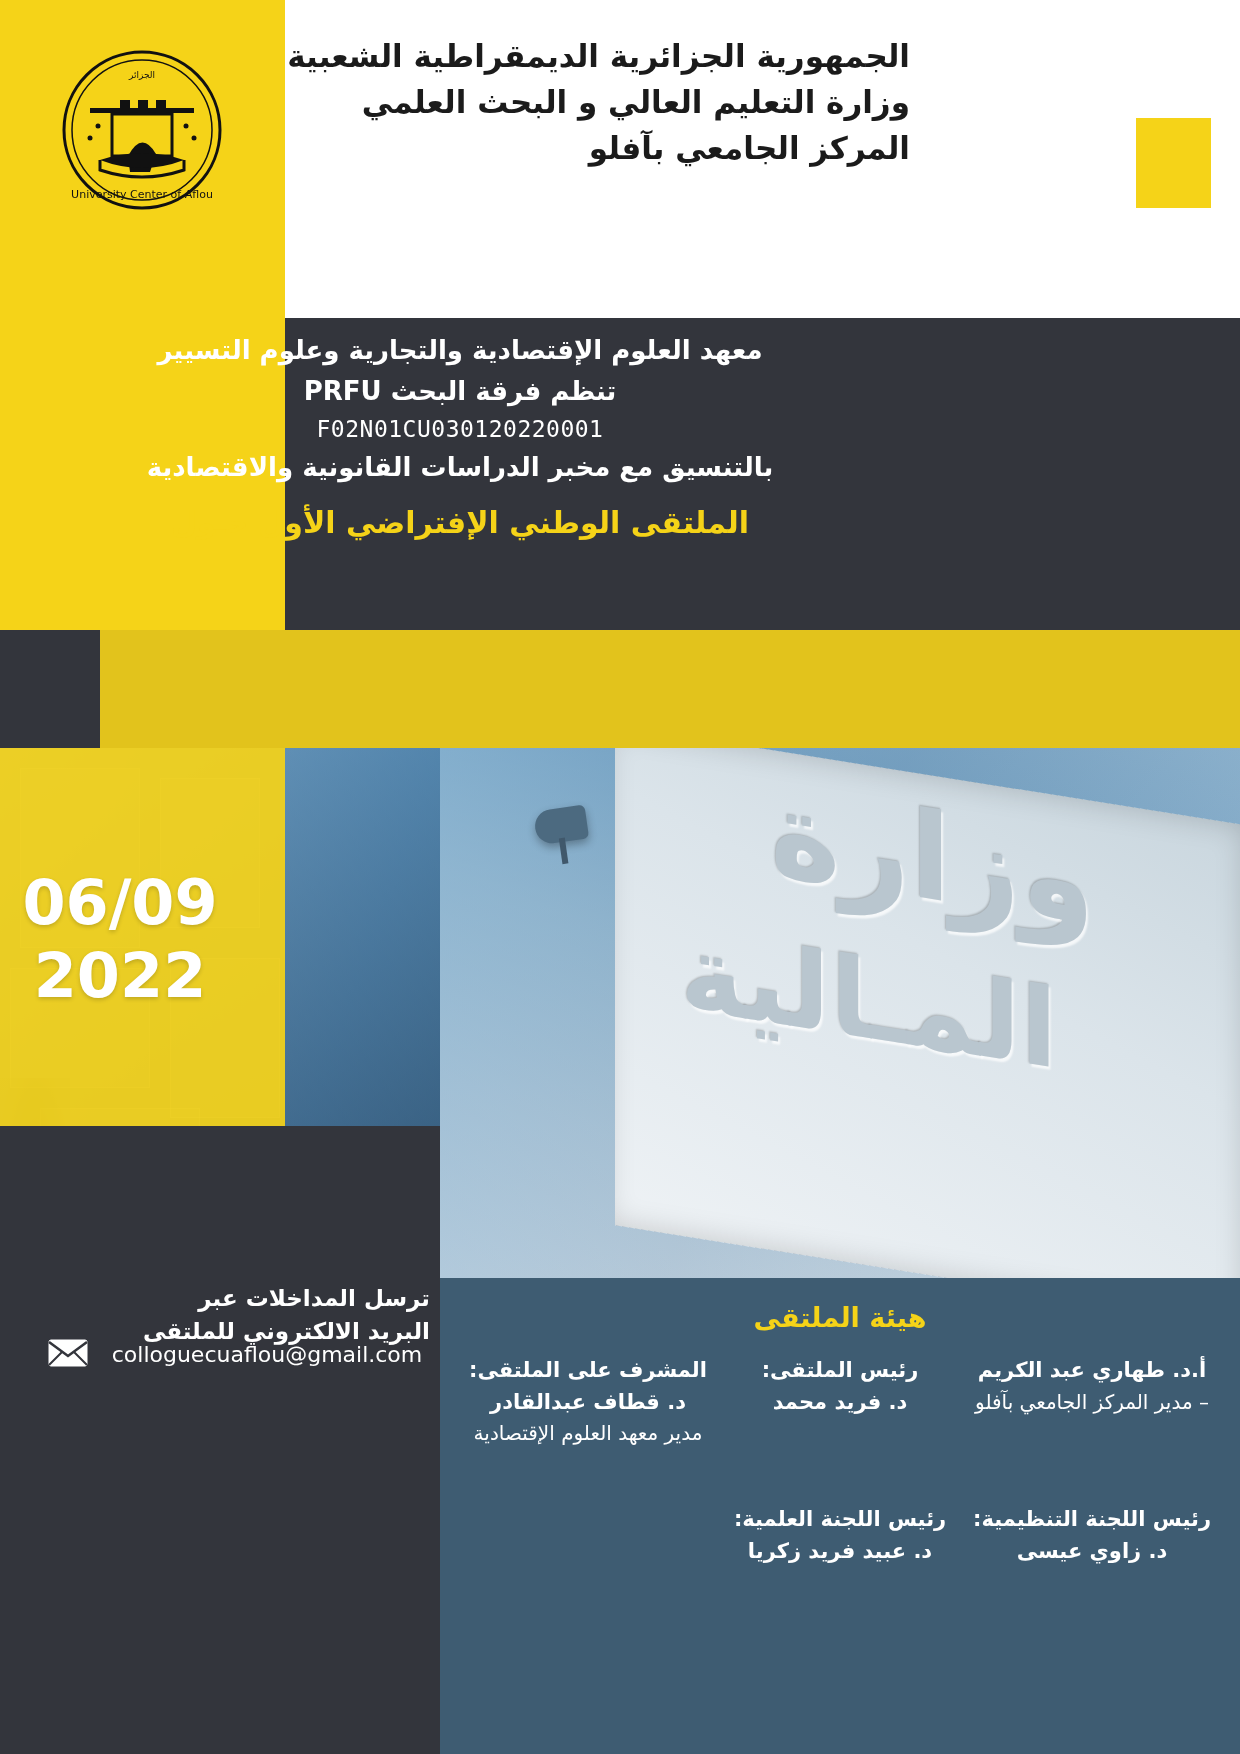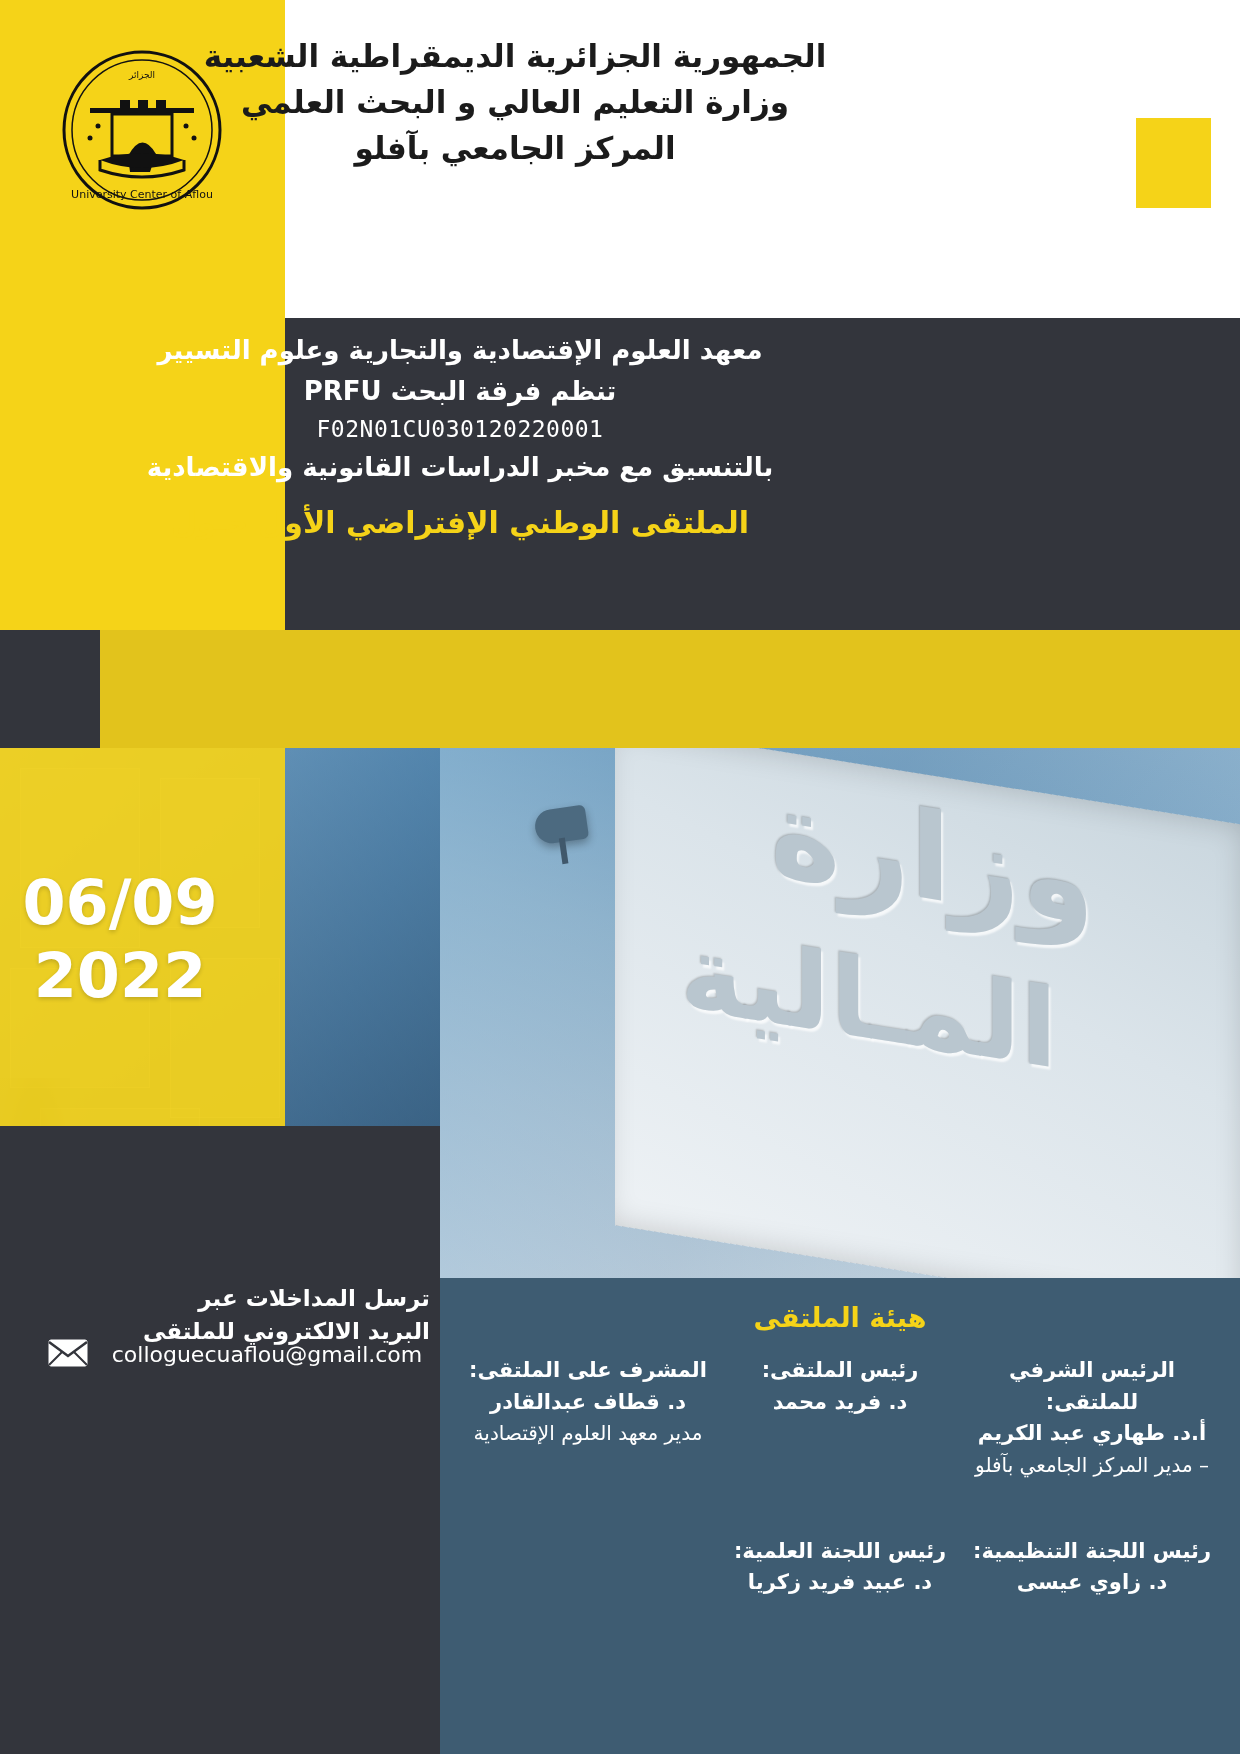--- a/index.html
+++ b/index.html
@@ -40,21 +40,21 @@
     position: absolute;
     top: 48px; right: 1015px;
     width: 165px; height: 165px;
   }
   .logo-wrap svg { display: block; }
 
   .header-text {
     position: absolute;
     top: 34px; right: 330px;
     width: 790px;
-    text-align: center;
+    text-align: right;
     direction: rtl;
     color: #1b1b1b;
   }
   .header-text div {
     font-size: 31px;
     font-weight: bold;
     line-height: 1.48;
     letter-spacing: -0.3px;
   }
 
@@ -395,21 +395,20 @@
       </svg>
     </span>
     <span class="addr">colloguecuaflou@gmail.com</span>
   </div>
 
   <div class="committee">
     <h3>هيئة الملتقى</h3>
 
     <div class="grid2">
       <div class="col">
-        <div class="role">الرئيس الشرفي للملتقى:</div>
         <div class="person">أ.د. طهاري عبد الكريم</div>
         <div class="sub">– مدير المركز الجامعي بآفلو</div>
       </div>
       <div class="col">
         <div class="role">رئيس الملتقى:</div>
         <div class="person">د. فريد محمد</div>
       </div>
       <div class="col">
         <div class="role">المشرف على الملتقى:</div>
         <div class="person">د. قطاف عبدالقادر</div>

